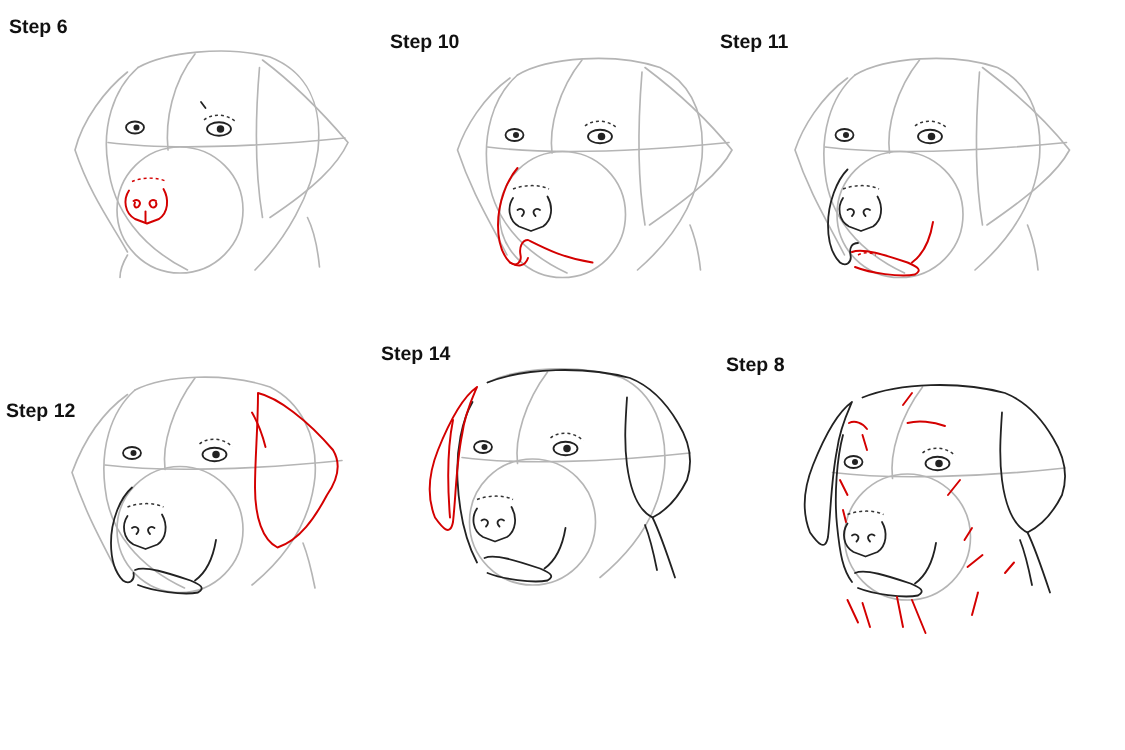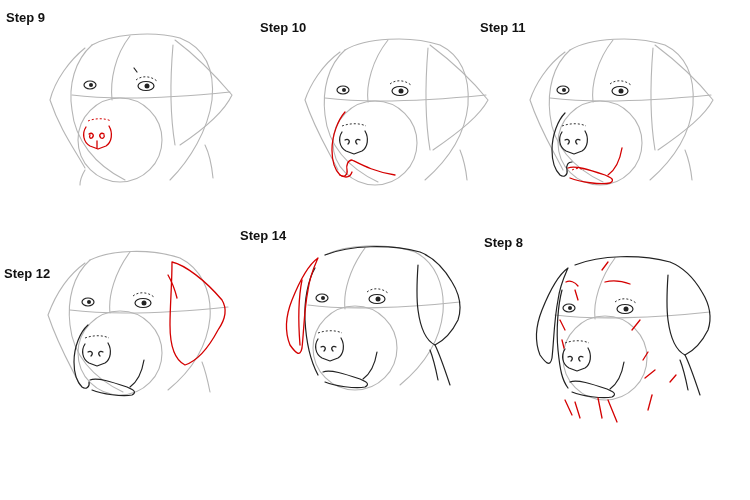--- a/index.html
+++ b/index.html
@@ -10,21 +10,21 @@
     .g { fill: none; stroke: #b5b5b5; stroke-width: 1.1; stroke-linecap: round; }
     .k { fill: none; stroke: #222; stroke-width: 1.2; stroke-linecap: round; stroke-linejoin: round; }
     .r { fill: none; stroke: #d40000; stroke-width: 1.3; stroke-linecap: round; stroke-linejoin: round; }
     .kd { fill: none; stroke: #333; stroke-width: 1; stroke-dasharray: 2 2; }
     .rd { fill: none; stroke: #d40000; stroke-width: 1; stroke-dasharray: 2 2; }
   </style>
 </head>
 <body>
 
 <div class="panel" style="left:0;top:0;width:250px;height:210px;">
-  <span class="label" style="left:6px;top:10px;">Step 9</span>
+  <span class="label" style="left:6px;top:10px;">Step 6</span>
   <svg width="250" height="210" style="left:0;top:0;">
     <g>
       <path class="g" d="M92 45 C110 35,150 30,180 38 C205 48,215 70,212 100 C208 130,190 160,170 180"></path>
       <path class="g" d="M92 45 C75 60,68 85,72 110 C75 140,95 165,125 180"></path>
       <path class="g" d="M85 48 C70 60,55 80,50 100 C60 130,75 150,85 168"></path>
       <path class="g" d="M175 40 C195 55,215 75,232 95 C225 110,210 125,180 145"></path>
       <path class="g" d="M173 45 C170 80,170 115,175 145"></path>
       <path class="g" d="M130 36 C115 55,110 80,112 100"></path>
       <path class="g" d="M72 95 C110 100,170 98,230 92"></path>
       <circle class="g" cx="120" cy="140" r="42"></circle>
@@ -148,21 +148,21 @@
       <path class="k" d="M130 167 C137 162,142 152,144 140"></path>
     </g>
     <g>
       <path class="r" d="M172 42 C185 45,205 60,222 80 C228 90,225 100,218 110 C210 125,200 140,185 145 C175 140,170 125,170 105 C170 85,172 65,172 42"></path>
       <path class="r" d="M168 55 C172 62,175 70,177 78"></path>
     </g>
   </svg>
 </div>
 
 <div class="panel" style="left:230px;top:220px;width:250px;height:200px;">
-  <span class="label" style="left:10px;top:8px;text-align:center;">Step 14</span>
+  <span class="label" style="left:24px;top:8px;text-align:center;">Step 14</span>
   <svg width="250" height="200" style="left:0;top:0;">
     <g>
       <path class="g" d="M95 35 C115 25,155 22,185 32 C205 42,215 65,213 92 C210 122,193 146,170 165"></path>
       <path class="g" d="M135 28 C120 48,113 72,115 89"></path>
       <path class="g" d="M78 85 C115 90,175 88,230 82"></path>
       <circle class="g" cx="125" cy="128" r="42"></circle>
     </g>
     <g>
       <path class="k" d="M95 35 C120 25,160 24,190 32 C205 38,215 50,222 62 C230 75,232 88,228 100 C222 112,215 120,205 125 C195 120,190 105,188 90 C186 75,187 60,188 45"></path>
       <path class="k" d="M85 48 C78 60,74 80,75 100 C76 120,80 140,88 155"></path>

